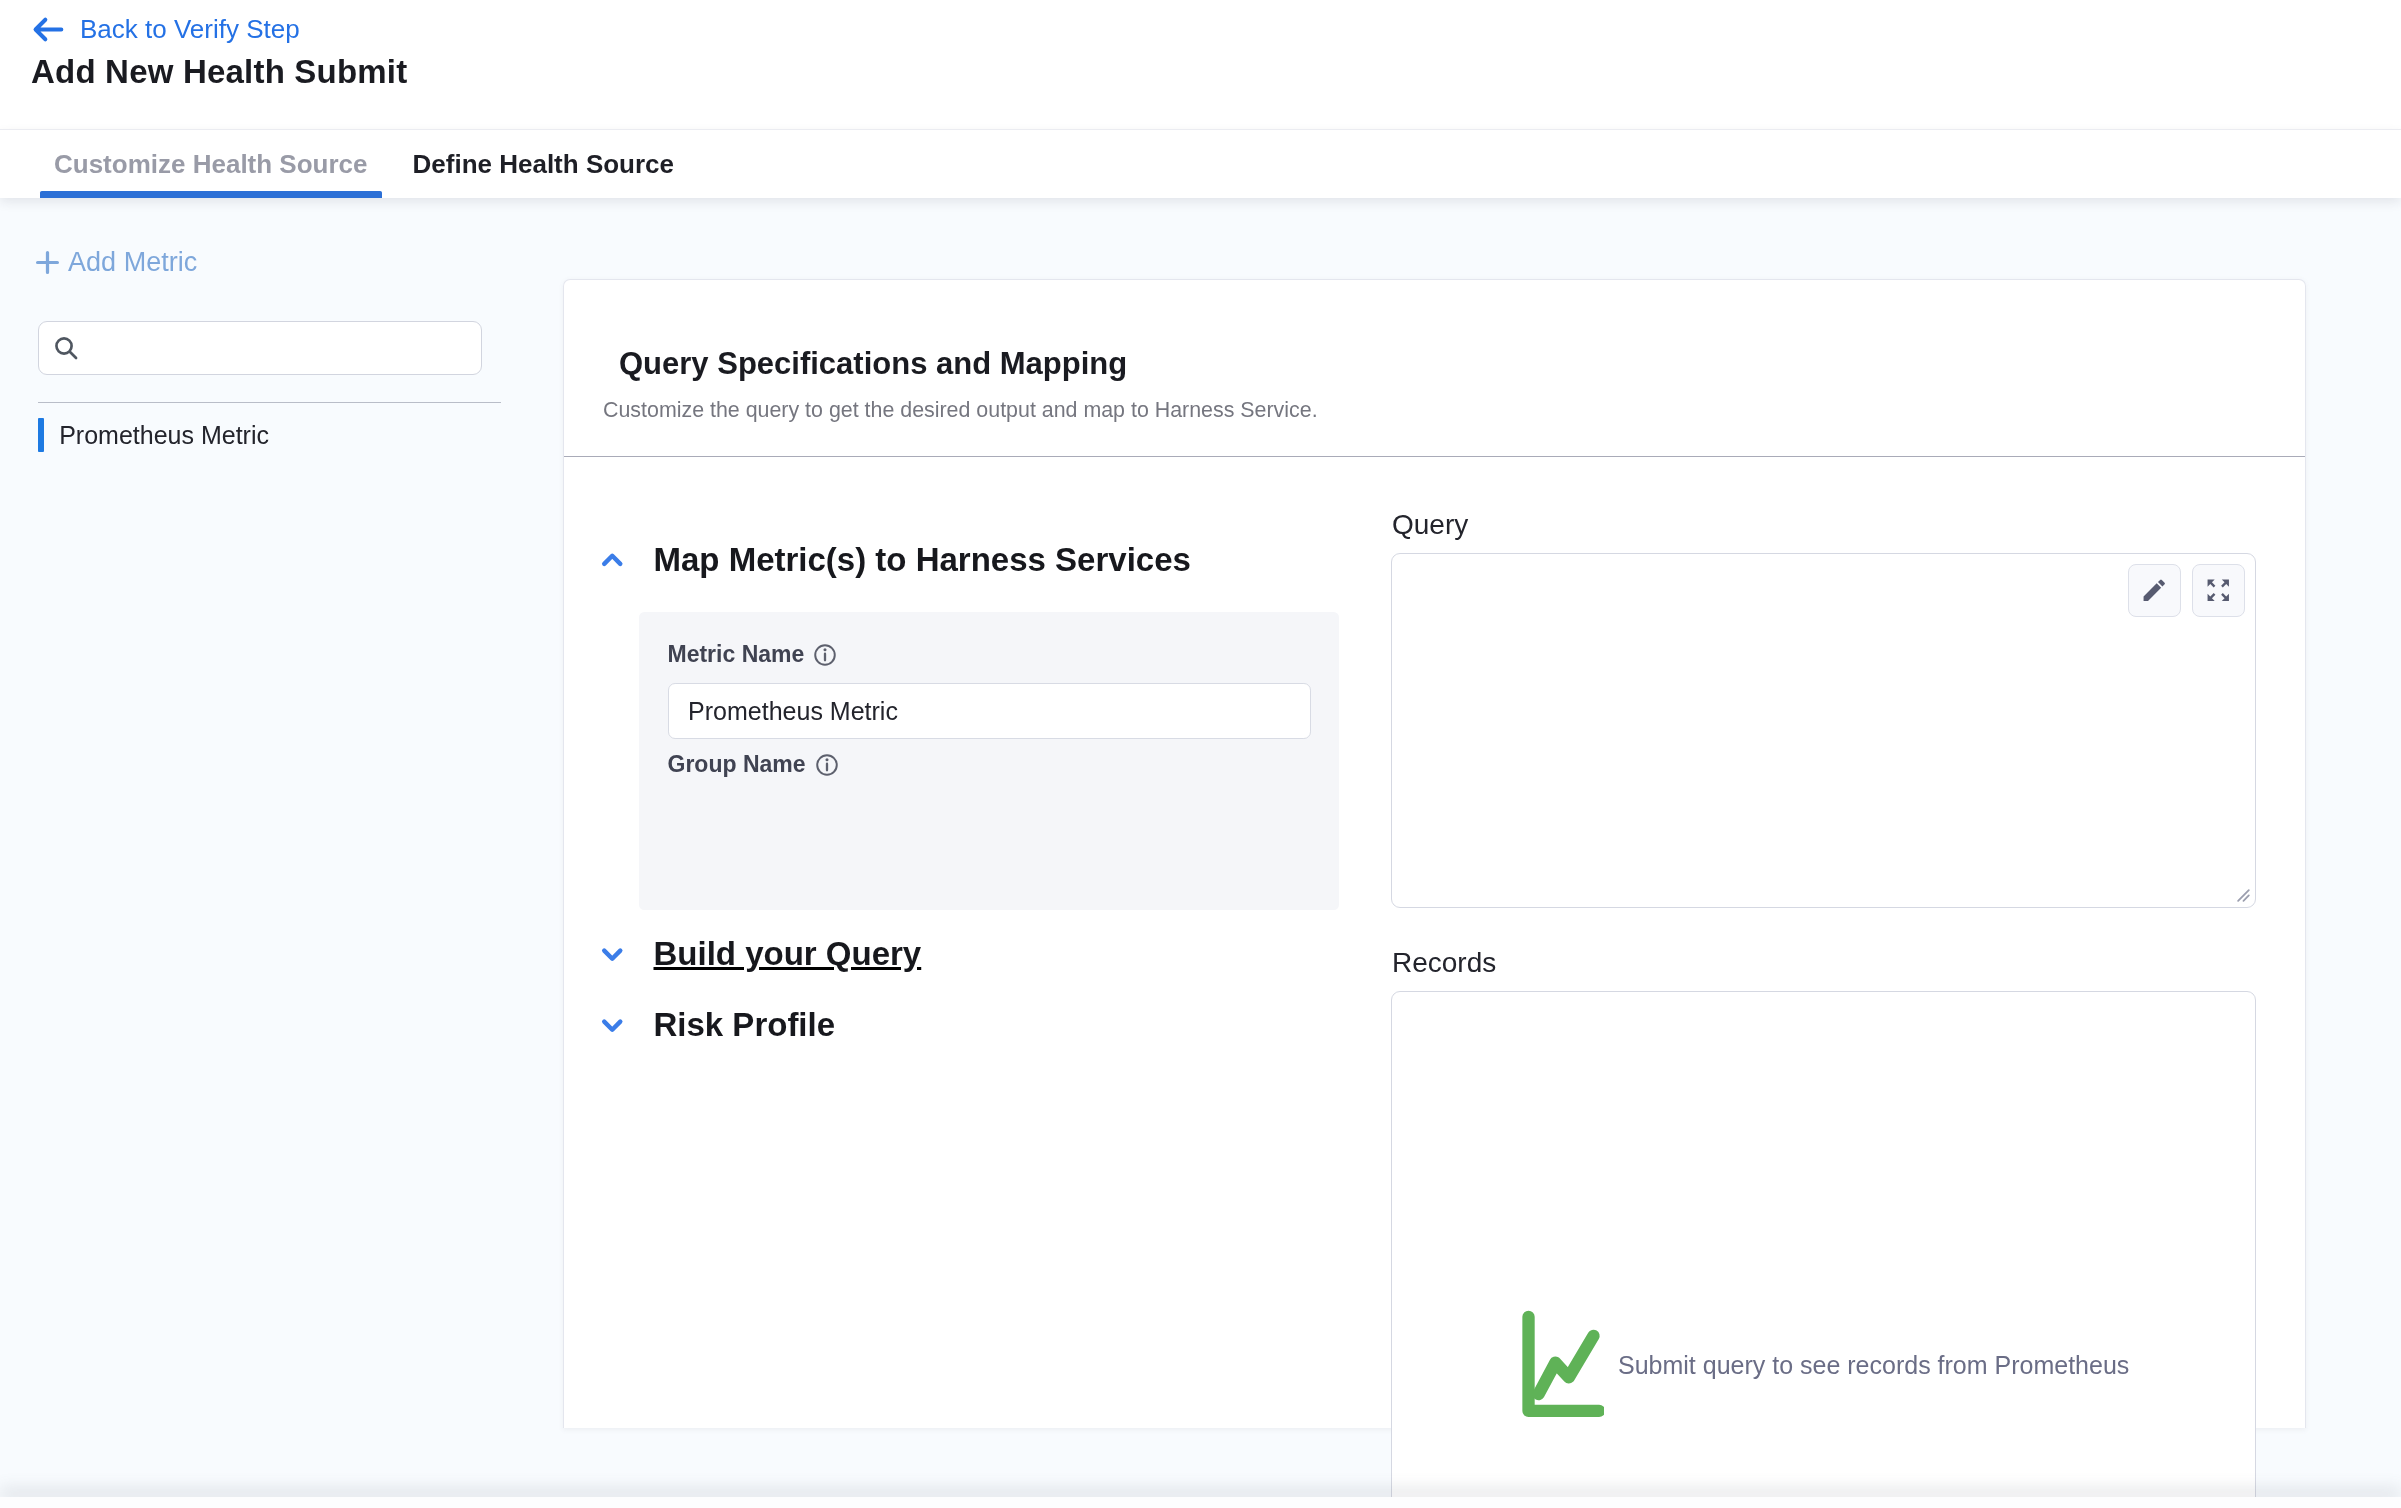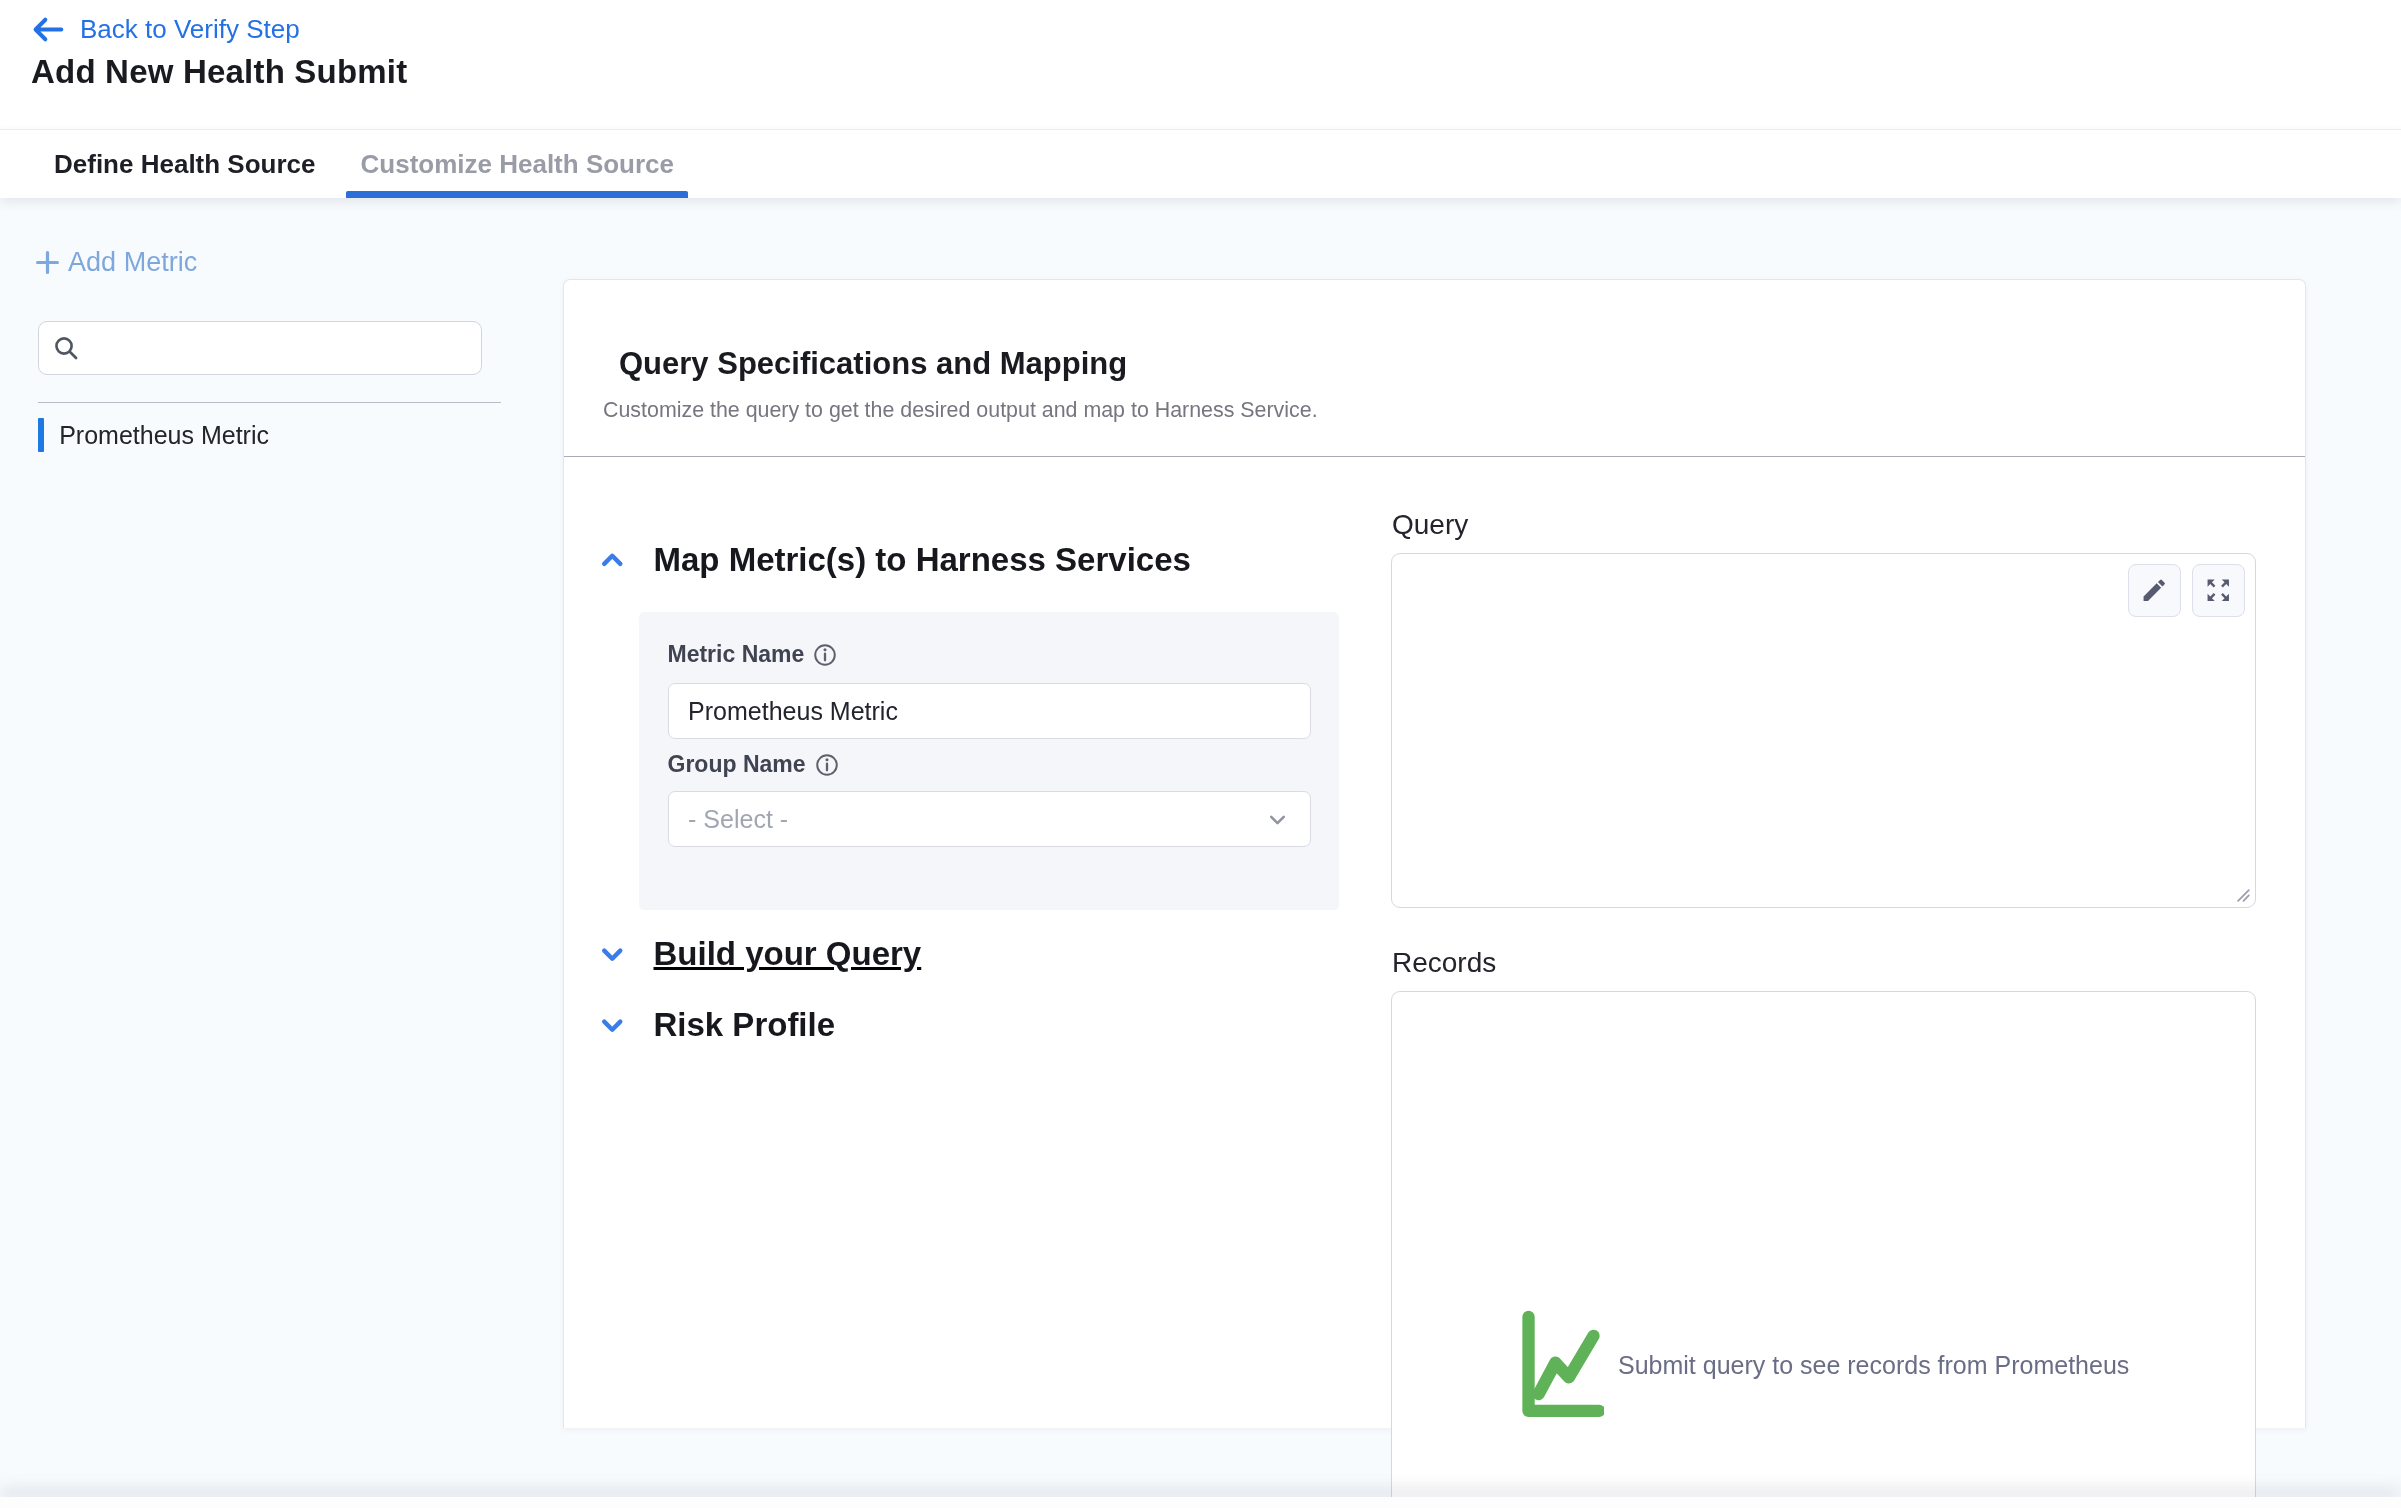--- a/index.html
+++ b/index.html
@@ -80,26 +80,26 @@
     <a class="back-link">
       <svg width="32" height="27" viewBox="0 0 36 30">
         <path d="M33 15 H5 M15 4 L4 15 L15 26" fill="none" stroke="#2471e5" stroke-width="4.5" stroke-linecap="round" stroke-linejoin="round"></path>
       </svg>
       <span>Back to Verify Step</span>
     </a>
     <h1 class="page-title">Add New Health Submit</h1>
   </header>
 
   <nav class="tabbar">
-    <div class="tab tab-inactive">
-      <span>Define Health Source</span>
-    </div>
     <div class="tab tab-active">
       <span>Customize Health Source</span>
       <div class="tab-underline"></div>
+    </div>
+    <div class="tab tab-inactive">
+      <span>Define Health Source</span>
     </div>
   </nav>
 
   <div class="content">
 
     <aside>
       <button class="add-metric">
         <svg width="27" height="27" viewBox="0 0 30 30">
           <path d="M15 4 V26 M4 15 H26" fill="none" stroke="#7ea7db" stroke-width="3.6" stroke-linecap="round"></path>
         </svg>
@@ -148,26 +148,20 @@
             </svg>
           </div>
           <input class="text-input" value="Prometheus Metric" style="">
 
           <div class="field-label group-label">
             <span>Group Name</span>
             <svg width="24" height="24" viewBox="0 0 27 27">
               <circle cx="13.5" cy="13.5" r="11" fill="none" stroke="#5d606d" stroke-width="2.2"></circle>
               <path d="M13.5 12 V19.5" stroke="#5d606d" stroke-width="2.6" stroke-linecap="round"></path>
               <circle cx="13.5" cy="7.6" r="1.7" fill="#5d606d"></circle>
-            </svg>
-          </div>
-          <div class="select">
-            <span class="select-placeholder">- Select -</span>
-            <svg width="25" height="25" viewBox="0 0 28 28">
-              <path d="M7 11 L14 18 L21 11" fill="none" stroke="#8f93a2" stroke-width="2.8" stroke-linecap="round" stroke-linejoin="round"></path>
             </svg>
           </div>
         </div>
 
         <div class="section-row" style="left:34px;top:478px;text-decoration:underline;">
           <svg width="28.5" height="28.5" viewBox="0 0 32 32">
             <path d="M7 12 L16 21 L25 12" fill="none" stroke="#3b7de8" stroke-width="5" stroke-linecap="round" stroke-linejoin="round"></path>
           </svg>
           <span class="section-label">Build your Query</span>
         </div>

